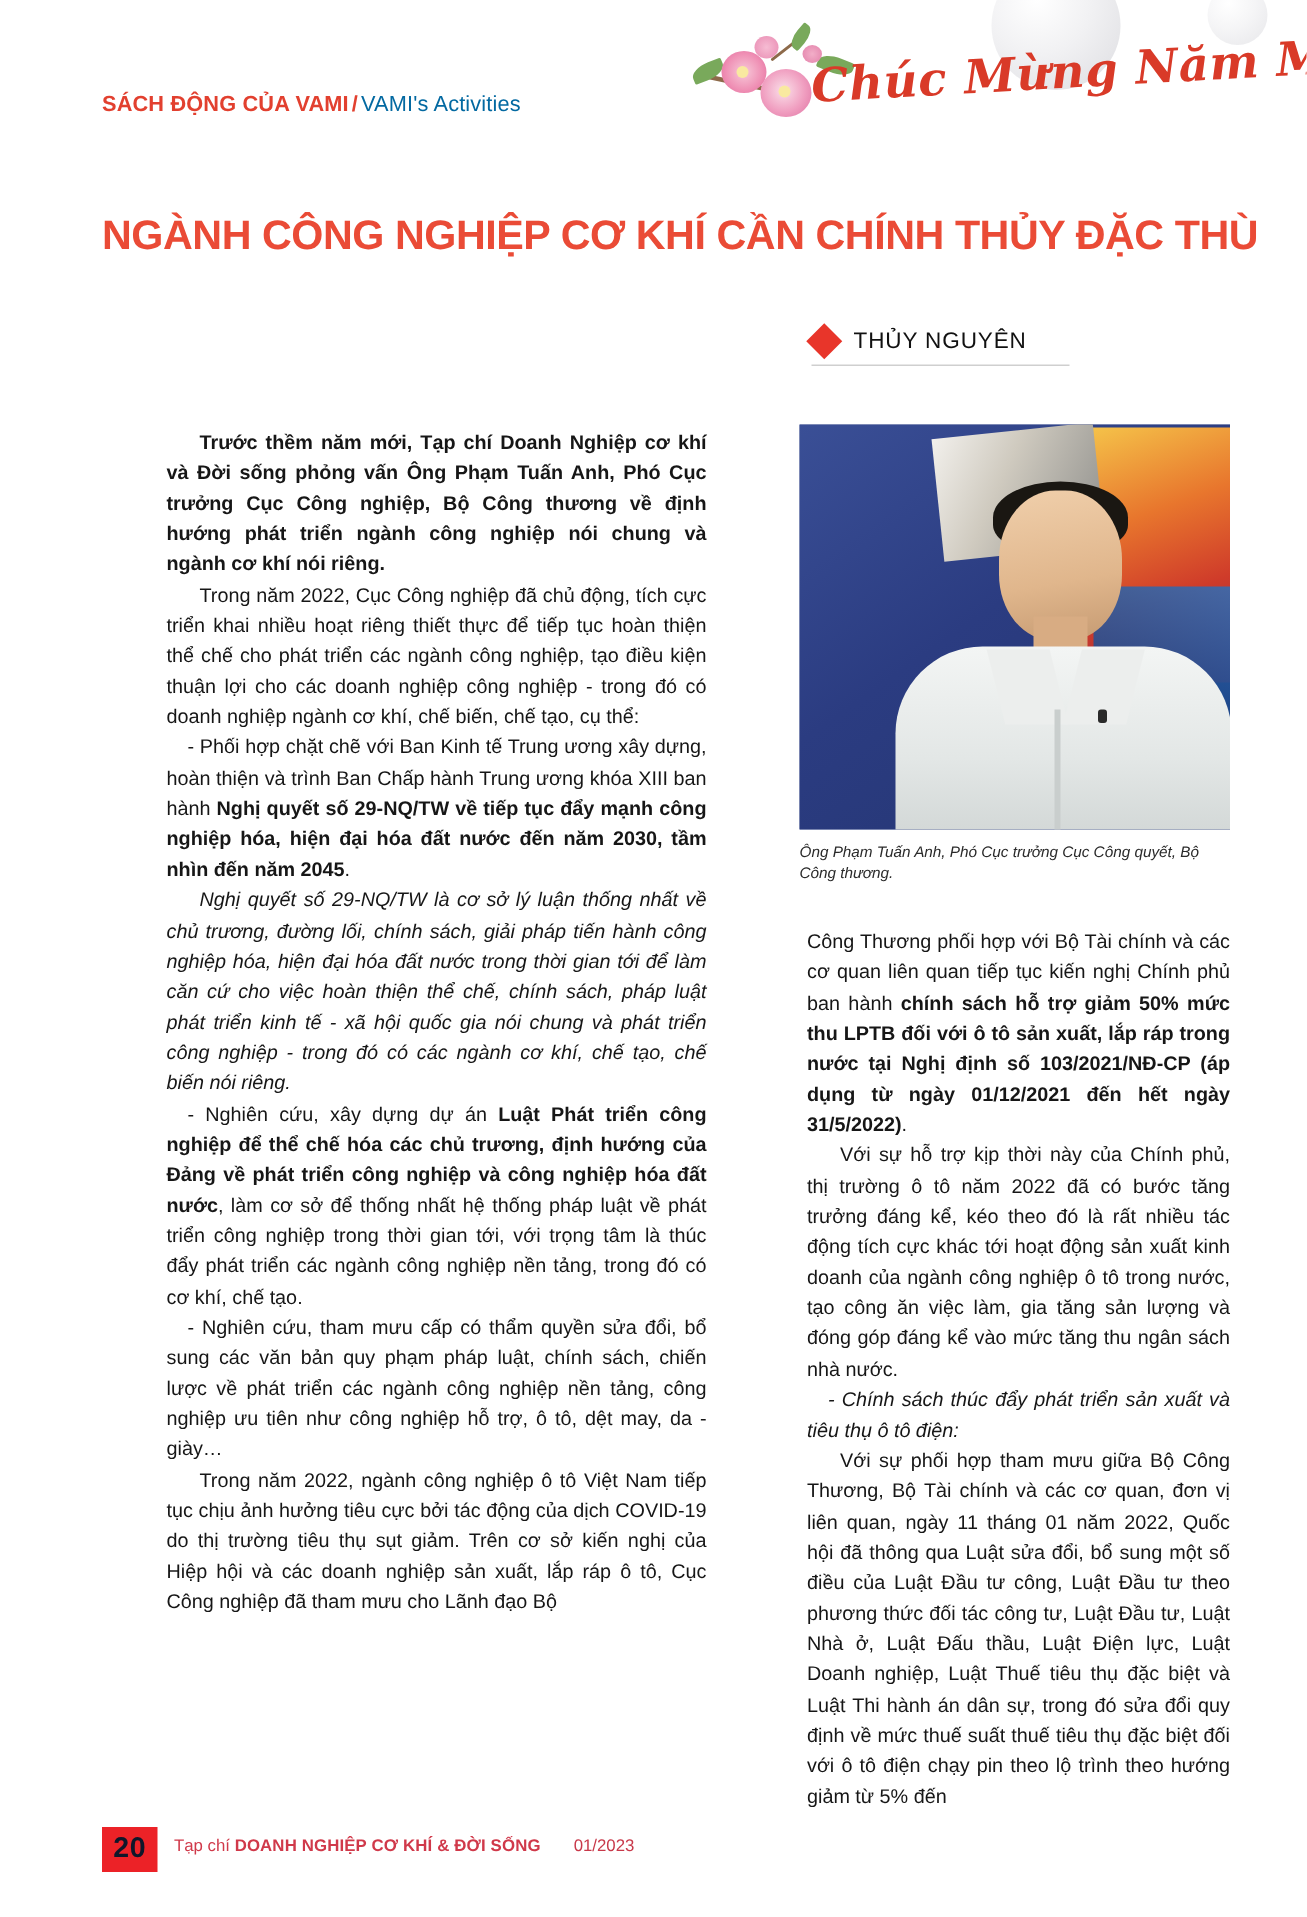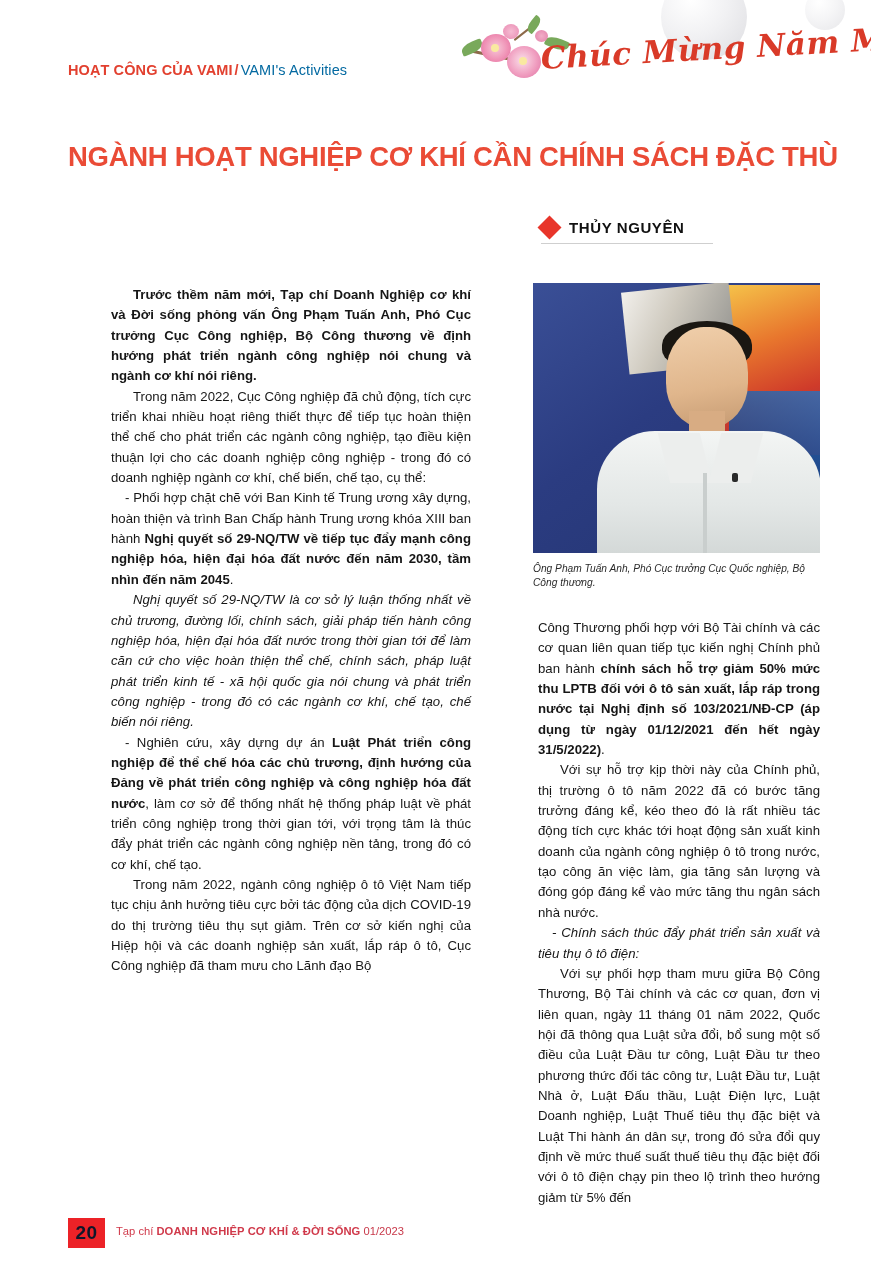--- a/index.html
+++ b/index.html
@@ -120,21 +120,21 @@
   .byline-diamond {
     width: 17px;
     height: 17px;
     background: #e8352a;
     transform: rotate(45deg);
     margin-right: 11px;
     flex: none;
   }
   .byline-name {
     font-size: 15px;
-    font-weight: bold;
+    font-weight: normal;
     letter-spacing: 0.6px;
     color: #111;
   }
   .byline-rule {
     position: absolute;
     left: 541px;
     top: 243px;
     width: 172px;
     height: 1px;
     background: #cfcfcf;
@@ -320,31 +320,31 @@
     top: 7px;
     font-size: 11.2px;
     color: #d0394a;
     white-space: nowrap;
   }
   .footer-text .ft-bold {
     font-weight: bold;
     letter-spacing: 0.1px;
   }
   .footer-text .ft-date {
-    padding-left: 3px;
+    padding-left: 22px;
     color: #c8394a;
   }
 </style>
 </head>
 <body>
 
 <div class="page-header">
 
   <div class="kicker">
-    <span class="kicker-bold">HOẠT CÔNG CỦA VAMI</span><span class="kicker-slash">/</span><span class="kicker-en">VAMI's Activities</span>
+    <span class="kicker-bold">SÁCH ĐỘNG CỦA VAMI</span><span class="kicker-slash">/</span><span class="kicker-en">VAMI's Activities</span>
   </div>
 
   <div class="newyear-art">
     <div class="ny-orb" style="left:228px; top:-30px; width:86px; height:86px;"></div>
     <div class="ny-orb" style="left:372px; top:-14px; width:40px; height:40px; opacity:.7;"></div>
 
     <div class="ny-blossom">
       <div class="branch" style="left:10px; top:44px; width:66px; height:3px; transform:rotate(12deg);"></div>
       <div class="branch" style="left:52px; top:18px; width:30px; height:2px; transform:rotate(-38deg);"></div>
       <div class="leaf" style="left:2px; top:30px; width:22px; height:11px; transform:rotate(-22deg);"></div>
@@ -355,21 +355,21 @@
       <div class="petal" style="left:44px; top:12px; width:16px; height:15px; background:radial-gradient(circle, #f6bcd3 0%, #e98bb2 100%);"></div>
       <div class="petal" style="left:76px; top:18px; width:13px; height:12px; background:radial-gradient(circle, #f2aec8 0%, #e381aa 100%);"></div>
       <div class="petal" style="left:32px; top:32px; width:8px; height:8px; background:#f9e9a0;"></div>
       <div class="petal" style="left:60px; top:45px; width:8px; height:8px; background:#f9e9a0;"></div>
     </div>
 
     <div class="ny-greeting">Chúc Mừng Năm Mới 2023</div>
   </div>
 </div>
 
-<h1 class="headline">NGÀNH HOẠT NGHIỆP CƠ KHÍ CẦN CHÍNH SÁCH ĐẶC THÙ</h1>
+<h1 class="headline">NGÀNH CÔNG NGHIỆP CƠ KHÍ CẦN CHÍNH THỦY ĐẶC THÙ</h1>
 
 <div class="byline">
   <span class="byline-diamond"></span>
   <span class="byline-name">THỦY NGUYÊN</span>
 </div>
 <div class="byline-rule"></div>
 
 <div class="photo-wrap">
   <div class="photo">
     <div class="ph-wall"></div>
@@ -379,28 +379,29 @@
     <div class="ph-hair"></div>
     <div class="ph-head"></div>
     <div class="ph-neck"></div>
     <div class="ph-shirt"></div>
     <div class="ph-collar-l"></div>
     <div class="ph-collar-r"></div>
     <div class="ph-placket"></div>
     <div class="ph-mic"></div>
   </div>
 </div>
-<div class="caption">Ông Phạm Tuấn Anh, Phó Cục trưởng Cục Quốc nghiệp, Bộ Công thương.</div>
+<div class="caption">Ông Phạm Tuấn Anh, Phó Cục trưởng Cục Công quyết, Bộ Công thương.</div>
 
 <div class="col-left">
   <p class="b">Trước thềm năm mới, Tạp chí Doanh Nghiệp cơ khí và Đời sống phỏng vấn Ông Phạm Tuấn Anh, Phó Cục trưởng Cục Công nghiệp, Bộ Công thương về định hướng phát triển ngành công nghiệp nói chung và ngành cơ khí nói riêng.</p>
   <p>Trong năm 2022, Cục Công nghiệp đã chủ động, tích cực triển khai nhiều hoạt riêng thiết thực để tiếp tục hoàn thiện thể chế cho phát triển các ngành công nghiệp, tạo điều kiện thuận lợi cho các doanh nghiệp công nghiệp - trong đó có doanh nghiệp ngành cơ khí, chế biến, chế tạo, cụ thể:</p>
   <p class="hang"><span>- Phối hợp chặt chẽ với Ban Kinh tế Trung ương xây dựng, hoàn thiện và trình Ban Chấp hành Trung ương khóa XIII ban hành </span><span class="b">Nghị quyết số 29-NQ/TW về tiếp tục đẩy mạnh công nghiệp hóa, hiện đại hóa đất nước đến năm 2030, tầm nhìn đến năm 2045</span><span>.</span></p>
   <p class="italic">Nghị quyết số 29-NQ/TW là cơ sở lý luận thống nhất về chủ trương, đường lối, chính sách, giải pháp tiến hành công nghiệp hóa, hiện đại hóa đất nước trong thời gian tới để làm căn cứ cho việc hoàn thiện thể chế, chính sách, pháp luật phát triển kinh tế - xã hội quốc gia nói chung và phát triển công nghiệp - trong đó có các ngành cơ khí, chế tạo, chế biến nói riêng.</p>
   <p class="hang"><span>- Nghiên cứu, xây dựng dự án </span><span class="b">Luật Phát triển công nghiệp để thể chế hóa các chủ trương, định hướng của Đảng về phát triển công nghiệp và công nghiệp hóa đất nước</span><span>, làm cơ sở để thống nhất hệ thống pháp luật về phát triển công nghiệp trong thời gian tới, với trọng tâm là thúc đẩy phát triển các ngành công nghiệp nền tảng, trong đó có cơ khí, chế tạo.</span></p>
+  <p class="hang">- Nghiên cứu, tham mưu cấp có thẩm quyền sửa đổi, bổ sung các văn bản quy phạm pháp luật, chính sách, chiến lược về phát triển các ngành công nghiệp nền tảng, công nghiệp ưu tiên như công nghiệp hỗ trợ, ô tô, dệt may, da - giày…</p>
   <p>Trong năm 2022, ngành công nghiệp ô tô Việt Nam tiếp tục chịu ảnh hưởng tiêu cực bởi tác động của dịch COVID-19 do thị trường tiêu thụ sụt giảm. Trên cơ sở kiến nghị của Hiệp hội và các doanh nghiệp sản xuất, lắp ráp ô tô, Cục Công nghiệp đã tham mưu cho Lãnh đạo Bộ</p>
 </div>
 
 <div class="col-right">
   <p style="text-indent:0"><span>Công Thương phối hợp với Bộ Tài chính và các cơ quan liên quan tiếp tục kiến nghị Chính phủ ban hành </span><span class="b">chính sách hỗ trợ giảm 50% mức thu LPTB đối với ô tô sản xuất, lắp ráp trong nước tại Nghị định số 103/2021/NĐ-CP (áp dụng từ ngày 01/12/2021 đến hết ngày 31/5/2022)</span><span>.</span></p>
   <p>Với sự hỗ trợ kịp thời này của Chính phủ, thị trường ô tô năm 2022 đã có bước tăng trưởng đáng kể, kéo theo đó là rất nhiều tác động tích cực khác tới hoạt động sản xuất kinh doanh của ngành công nghiệp ô tô trong nước, tạo công ăn việc làm, gia tăng sản lượng và đóng góp đáng kể vào mức tăng thu ngân sách nhà nước.</p>
   <p class="italic hang">- Chính sách thúc đẩy phát triển sản xuất và tiêu thụ ô tô điện:</p>
   <p>Với sự phối hợp tham mưu giữa Bộ Công Thương, Bộ Tài chính và các cơ quan, đơn vị liên quan, ngày 11 tháng 01 năm 2022, Quốc hội đã thông qua Luật sửa đổi, bổ sung một số điều của Luật Đầu tư công, Luật Đầu tư theo phương thức đối tác công tư, Luật Đầu tư, Luật Nhà ở, Luật Đấu thầu, Luật Điện lực, Luật Doanh nghiệp, Luật Thuế tiêu thụ đặc biệt và Luật Thi hành án dân sự, trong đó sửa đổi quy định về mức thuế suất thuế tiêu thụ đặc biệt đối với ô tô điện chạy pin theo lộ trình theo hướng giảm từ 5% đến</p>
 </div>
 

